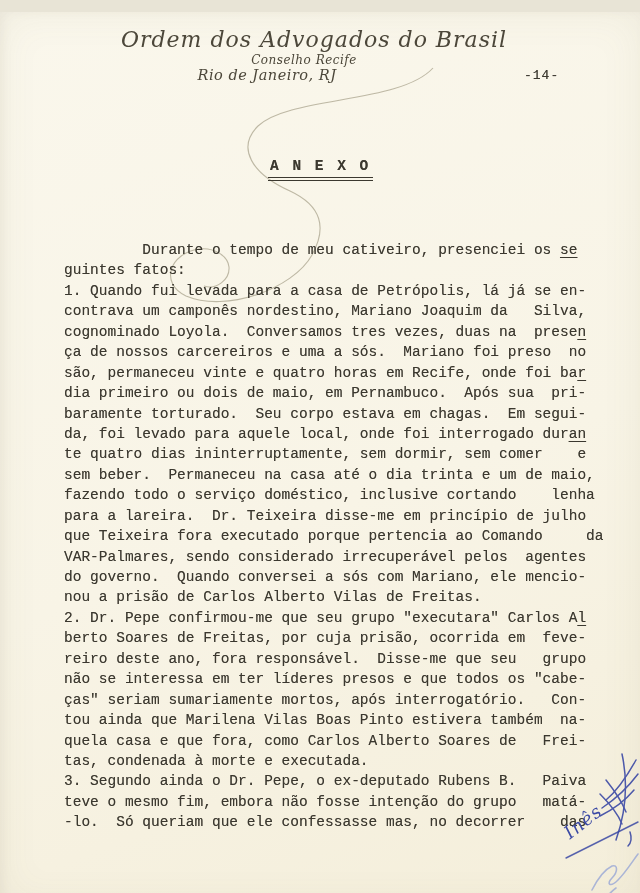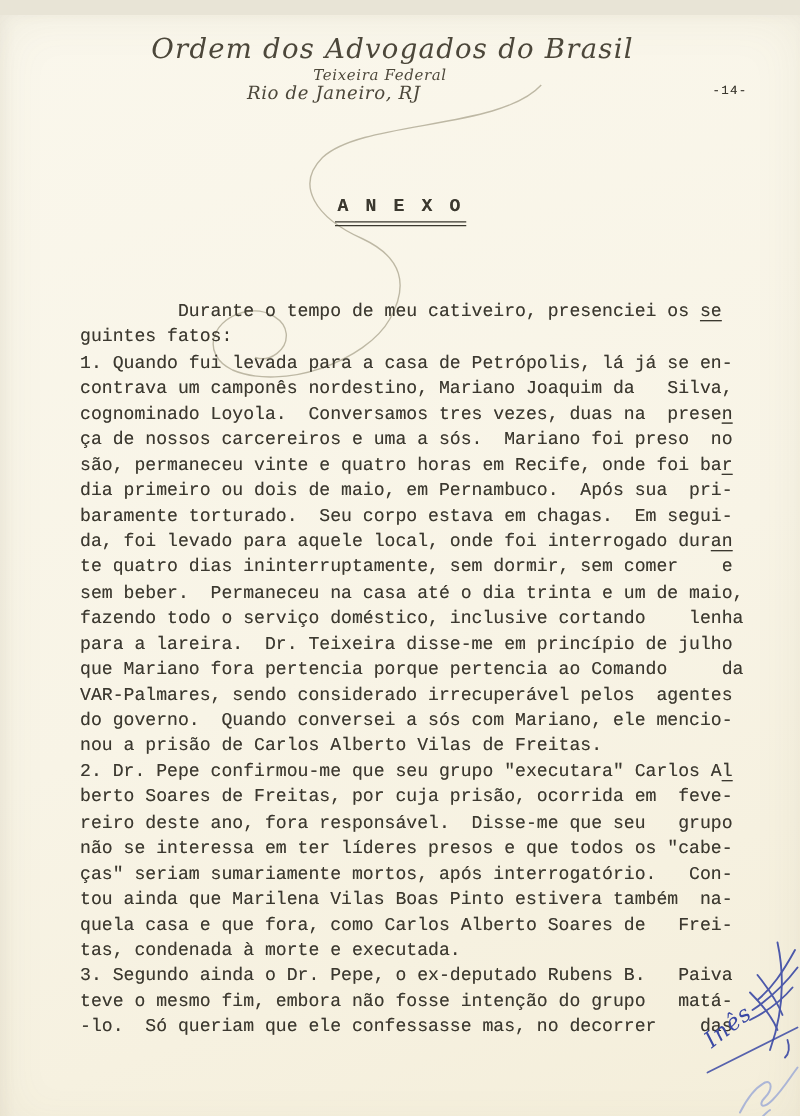--- a/index.html
+++ b/index.html
@@ -19,22 +19,22 @@
     font-family:"DejaVu Serif","Liberation Serif",serif;
     font-style:italic;
     color:#4c473a;
     transform:translateX(-50%);
     white-space:nowrap;
   }
   .lh-org{top:15px;left:314px;font-size:22px;letter-spacing:1px;}
   .lh-council{top:41px;left:304px;font-size:12px;letter-spacing:0.5px;}
   .lh-city{top:55px;left:267px;font-size:14.5px;letter-spacing:0.5px;}
   .page-number{
-    position:absolute;top:56px;left:570px;
-    font-size:10px;letter-spacing:1px;
+    position:absolute;top:56px;left:524px;
+    font-size:13px;letter-spacing:1px;
     text-shadow:0 0 0.5px rgba(59,56,47,0.55);
   }
   .doc-title{
     position:absolute;top:146px;left:268px;
     font-size:14.5px;font-weight:bold;letter-spacing:2.5px;
     padding:0 2px 3px 2px;
     border-bottom:4px double #3b382f;
     text-shadow:0 0 0.5px rgba(59,56,47,0.6);
     white-space:pre;
     font-family:Liberation Mono, monospace;
@@ -69,21 +69,21 @@
              C 236,136 252,162 290,179
              C 322,194 327,216 312,243
              C 293,277 226,301 186,284
              C 159,271 170,241 199,237
              C 214,235 228,244 229,255
              C 230,268 216,278 204,274" fill="none" stroke="#b3ad98" stroke-width="1.1" opacity="0.85"></path>
   </svg>
 
   <div>
     <div class="letterhead-line lh-org">Ordem dos Advogados do Brasil</div>
-    <div class="letterhead-line lh-council">Teixeira Federal</div>
+    <div class="letterhead-line lh-council">Conselho Recife</div>
     <div class="letterhead-line lh-city">Rio de Janeiro, RJ</div>
   </div>
 
   <div class="page-number">-14-</div>
 
   <div class="doc-title">A N E X O</div>
 
   <div class="typed-body">
       <div class="typed-line"><span>         Durante o tempo de meu cativeiro, presenciei os </span><span class="u">se</span></div>
       <div class="typed-line"><span>guintes fatos:</span></div>
@@ -92,21 +92,21 @@
       <div class="typed-line"><span>cognominado Loyola.  Conversamos tres vezes, duas na  prese</span><span class="u">n</span></div>
       <div class="typed-line"><span>ça de nossos carcereiros e uma a sós.  Mariano foi preso  no</span></div>
       <div class="typed-line"><span>são, permaneceu vinte e quatro horas em Recife, onde foi ba</span><span class="u">r</span></div>
       <div class="typed-line"><span>dia primeiro ou dois de maio, em Pernambuco.  Após sua  pri-</span></div>
       <div class="typed-line"><span>baramente torturado.  Seu corpo estava em chagas.  Em segui-</span></div>
       <div class="typed-line"><span>da, foi levado para aquele local, onde foi interrogado dur</span><span class="u">an</span></div>
       <div class="typed-line"><span>te quatro dias ininterruptamente, sem dormir, sem comer    e</span></div>
       <div class="typed-line"><span>sem beber.  Permaneceu na casa até o dia trinta e um de maio,</span></div>
       <div class="typed-line"><span>fazendo todo o serviço doméstico, inclusive cortando    lenha</span></div>
       <div class="typed-line"><span>para a lareira.  Dr. Teixeira disse-me em princípio de julho</span></div>
-      <div class="typed-line"><span>que Mariano fora pertencia porque pertencia ao Comando     da</span></div>
+      <div class="typed-line"><span>que Teixeira fora executado porque pertencia ao Comando     da</span></div>
       <div class="typed-line"><span>VAR-Palmares, sendo considerado irrecuperável pelos  agentes</span></div>
       <div class="typed-line"><span>do governo.  Quando conversei a sós com Mariano, ele mencio-</span></div>
       <div class="typed-line"><span>nou a prisão de Carlos Alberto Vilas de Freitas.</span></div>
       <div class="typed-line"><span>2. Dr. Pepe confirmou-me que seu grupo "executara" Carlos A</span><span class="u">l</span></div>
       <div class="typed-line"><span>berto Soares de Freitas, por cuja prisão, ocorrida em  feve-</span></div>
       <div class="typed-line"><span>reiro deste ano, fora responsável.  Disse-me que seu   grupo</span></div>
       <div class="typed-line"><span>não se interessa em ter líderes presos e que todos os "cabe-</span></div>
       <div class="typed-line"><span>ças" seriam sumariamente mortos, após interrogatório.   Con-</span></div>
       <div class="typed-line"><span>tou ainda que Marilena Vilas Boas Pinto estivera também  na-</span></div>
       <div class="typed-line"><span>quela casa e que fora, como Carlos Alberto Soares de   Frei-</span></div>

